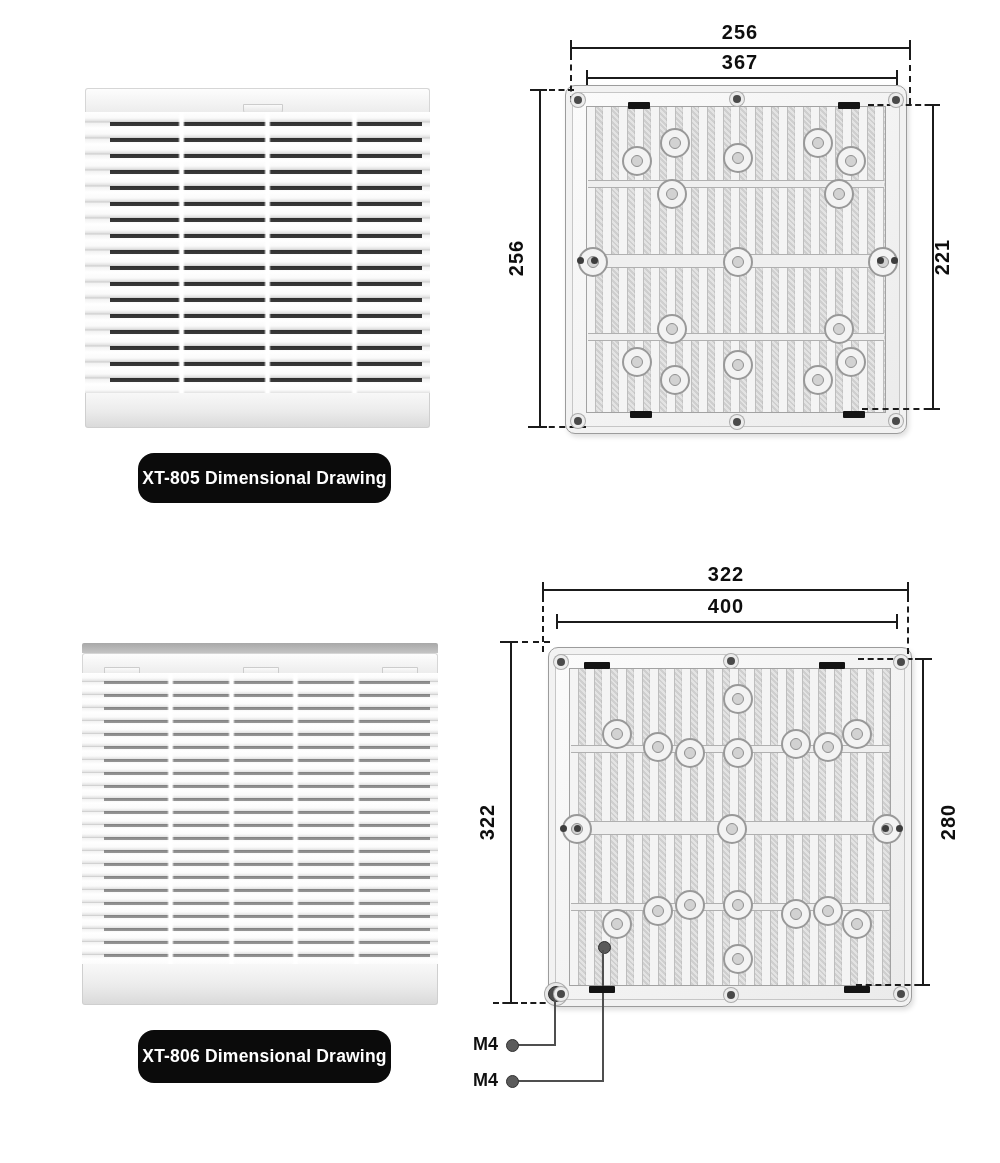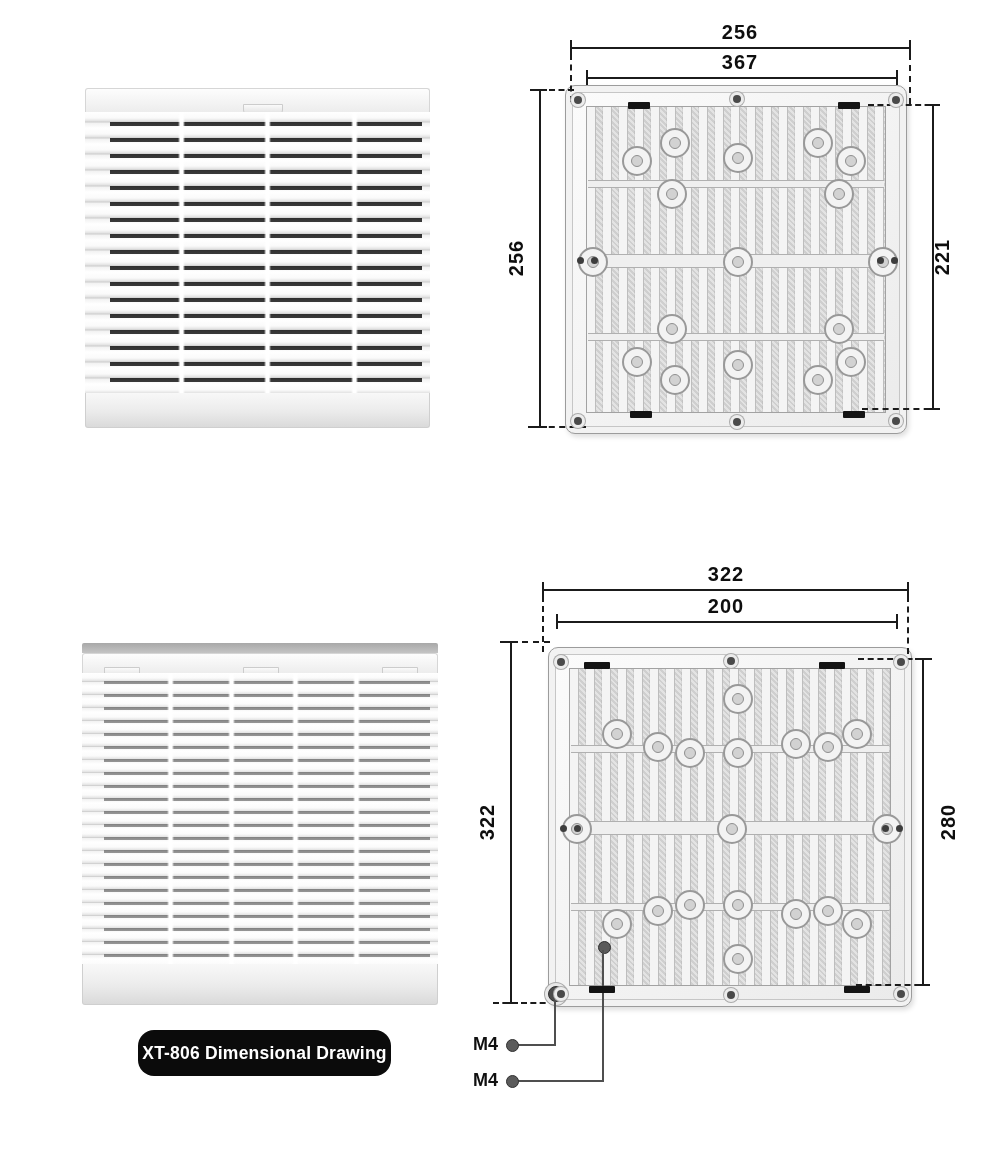--- a/index.html
+++ b/index.html
@@ -88,20 +88,23 @@
     <div class="ph-tab" style="left:158px;top:16px;width:38px;height:9px;"></div>
     <div class="ph-louvers lv-805" style="top:24px;bottom:34px;">
       <div class="ph-gaps gaps-805"></div>
       <div class="ph-seam" style="left:27%;"></div>
       <div class="ph-seam" style="left:52%;"></div>
       <div class="ph-seam" style="left:77%;"></div>
     </div>
     <div class="ph-base" style="height:34px;"></div>
   </div>
 
+  <div class="badge" style="left:138px;top:453px;width:253px;height:50px;">
+    <span>XT-805 Dimensional Drawing</span>
+  </div>
 
   <div class="panel" id="panel805" style="left:565px;top:85px;width:340px;height:347px;">
     <div class="panel-frame"></div>
     <div class="grid" id="grid805">
         <div class="hband" style="top: calc(25% - 3px); height: 6px;"></div>
         <div class="hband" style="top: calc(50% - 6px); height: 12px;"></div>
         <div class="hband" style="top: calc(75% - 3px); height: 6px;"></div>
         <div class="boss" style="left: 16%; top: 17%;"></div>
         <div class="boss" style="left: 29%; top: 11%;"></div>
         <div class="boss" style="left: 50%; top: 16%;"></div>
@@ -171,21 +174,21 @@
     <div class="ph-louvers lv-806" style="top:30px;bottom:40px;">
       <div class="ph-gaps gaps-806"></div>
       <div class="ph-seam" style="left:24%;"></div>
       <div class="ph-seam" style="left:41%;"></div>
       <div class="ph-seam" style="left:59%;"></div>
       <div class="ph-seam" style="left:76%;"></div>
     </div>
     <div class="ph-base" style="height:40px;"></div>
   </div>
 
-  <div class="badge" style="left:138px;top:1030px;width:253px;height:46px;text-align:center;">
+  <div class="badge" style="left:138px;top:1030px;width:253px;height:53px;text-align:center;">
     <span>XT-806 Dimensional Drawing</span>
   </div>
 
   <div class="panel" id="panel806" style="left:548px;top:647px;width:362px;height:358px;">
     <div class="panel-frame"></div>
     <div class="grid" id="grid806">
         <div class="hband" style="top: calc(25% - 3px); height: 6px;"></div>
         <div class="hband" style="top: calc(50% - 6px); height: 12px;"></div>
         <div class="hband" style="top: calc(75% - 3px); height: 6px;"></div>
         <div class="boss" style="left: 14%; top: 20%;"></div>
@@ -224,21 +227,21 @@
       <div class="clip" style="left: 295px; top: 338px; width: 26px;"></div>
     </div>
 
   <div class="dim-label" style="left:676px;top:563px;">322</div>
   <div class="dl-h" style="left:543px;top:589px;width:365px;"></div>
   <div class="tick-v" style="left:542px;top:582px;"></div>
   <div class="tick-v" style="left:907px;top:582px;"></div>
   <div class="dash-v" style="left:542px;top:596px;height:56px;"></div>
   <div class="dash-v" style="left:907px;top:596px;height:58px;"></div>
 
-  <div class="dim-label" style="left:676px;top:595px;">200</div>
+  <div class="dim-label" style="left:676px;top:595px;">400</div>
   <div class="dl-h" style="left:557px;top:621px;width:340px;"></div>
   <div class="tick-v" style="left:556px;top:614px;"></div>
   <div class="tick-v" style="left:896px;top:614px;"></div>
 
   <div class="dim-label rot" style="left:455px;top:810px;">322</div>
   <div class="dl-v" style="left:510px;top:642px;height:361px;"></div>
   <div class="tick-h" style="left:503px;top:641px;"></div>
   <div class="tick-h" style="left:503px;top:1002px;"></div>
   <div class="dash-h" style="left:500px;top:641px;width:50px;"></div>
   <div class="dash-h" style="left:493px;top:1002px;width:62px;"></div>

